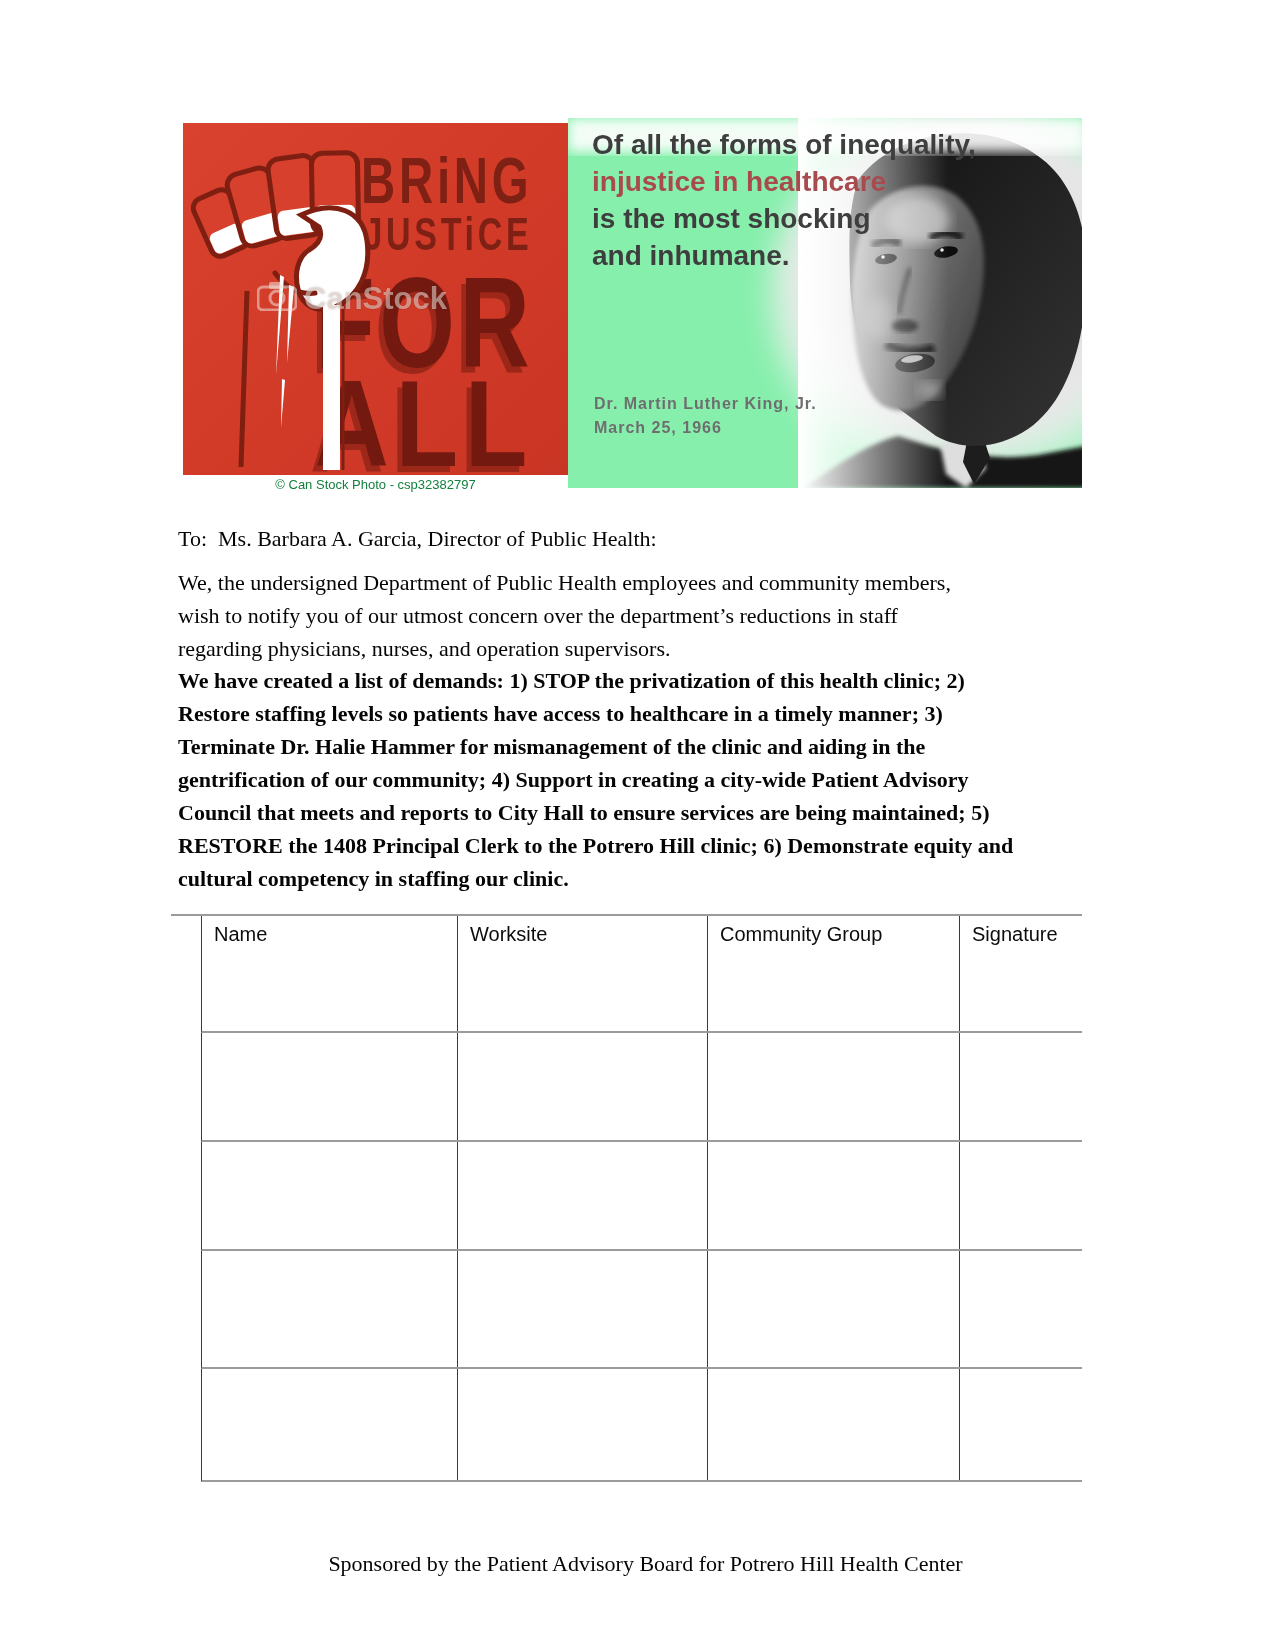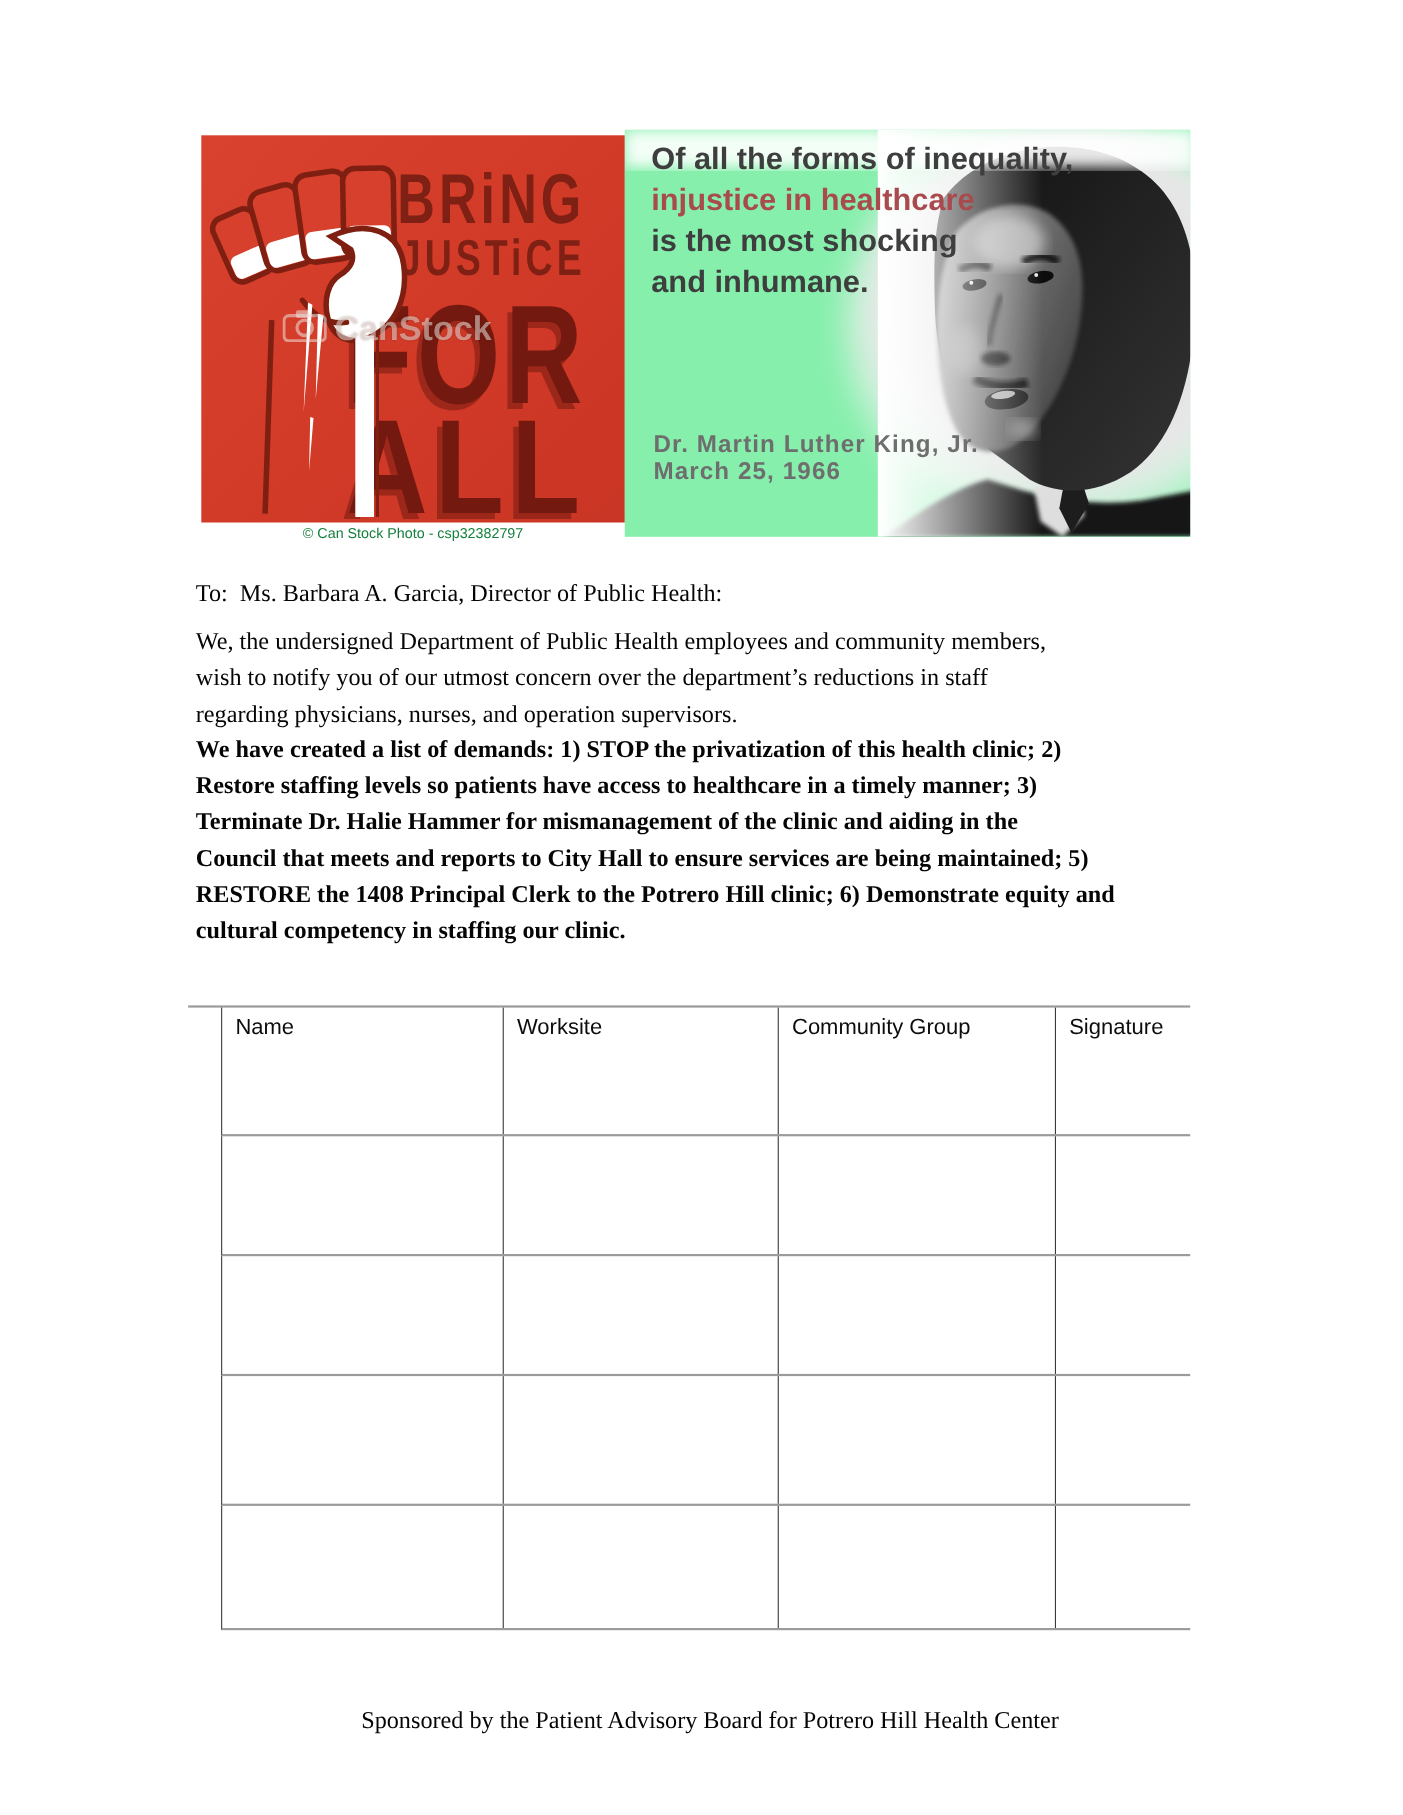--- a/index.html
+++ b/index.html
@@ -24,21 +24,21 @@
   .poster-caption{position:absolute;left:183px;top:477px;width:385px;text-align:center;
                   font-family:"Liberation Sans",sans-serif;font-size:13px;color:#15803d;}
 
   .quote-panel{position:absolute;left:568px;top:118px;width:518px;height:370px;background:#86efac;overflow:hidden;}
   .portrait-svg{position:absolute;left:0;top:0;}
   .quote-lines{position:absolute;left:24px;top:8px;z-index:2;}
   .quote-line{font-family:"Liberation Sans",sans-serif;font-weight:700;font-size:28px;
               line-height:37px;color:#3e3e3e;letter-spacing:0px;white-space:pre;}
   .quote-line.highlight{color:#a84a4e;}
   .attribution{position:absolute;left:26px;top:274px;z-index:2;}
-  .attr-line{font-family:"Liberation Sans",sans-serif;font-weight:700;font-size:22px;
+  .attr-line{font-family:"Liberation Sans",sans-serif;font-weight:700;font-size:16px;
              line-height:24px;color:#6e6e6e;letter-spacing:1px;white-space:pre;}
 
   
   .letter-block{position:absolute;left:178px;width:960px;}
   .letter-line{font-size:22px;line-height:33px;white-space:pre;}
   .salutation{top:522px;}
   .para1{top:566px;}
   .para2{top:664px;font-weight:bold;}
 
   
@@ -205,20 +205,21 @@
   </div>
 
   <div class="letter-block salutation">
     <div class="letter-line">To:  Ms. Barbara A. Garcia, Director of Public Health:</div>
   </div>
 
   <div class="letter-block para2">
     <div class="letter-line">We have created a list of demands: 1) STOP the privatization of this health clinic; 2)</div>
     <div class="letter-line">Restore staffing levels so patients have access to healthcare in a timely manner; 3)</div>
     <div class="letter-line">Terminate Dr. Halie Hammer for mismanagement of the clinic and aiding in the</div>
+    <div class="letter-line">gentrification of our community; 4) Support in creating a city-wide Patient Advisory</div>
     <div class="letter-line">Council that meets and reports to City Hall to ensure services are being maintained; 5)</div>
     <div class="letter-line">RESTORE the 1408 Principal Clerk to the Potrero Hill clinic; 6) Demonstrate equity and</div>
     <div class="letter-line">cultural competency in staffing our clinic.</div>
   </div>
 
   <div class="sig-table">
     <div class="sig-row r-header">
       <div class="sig-cell">Name</div>
       <div class="sig-cell">Worksite</div>
       <div class="sig-cell">Community Group</div>

